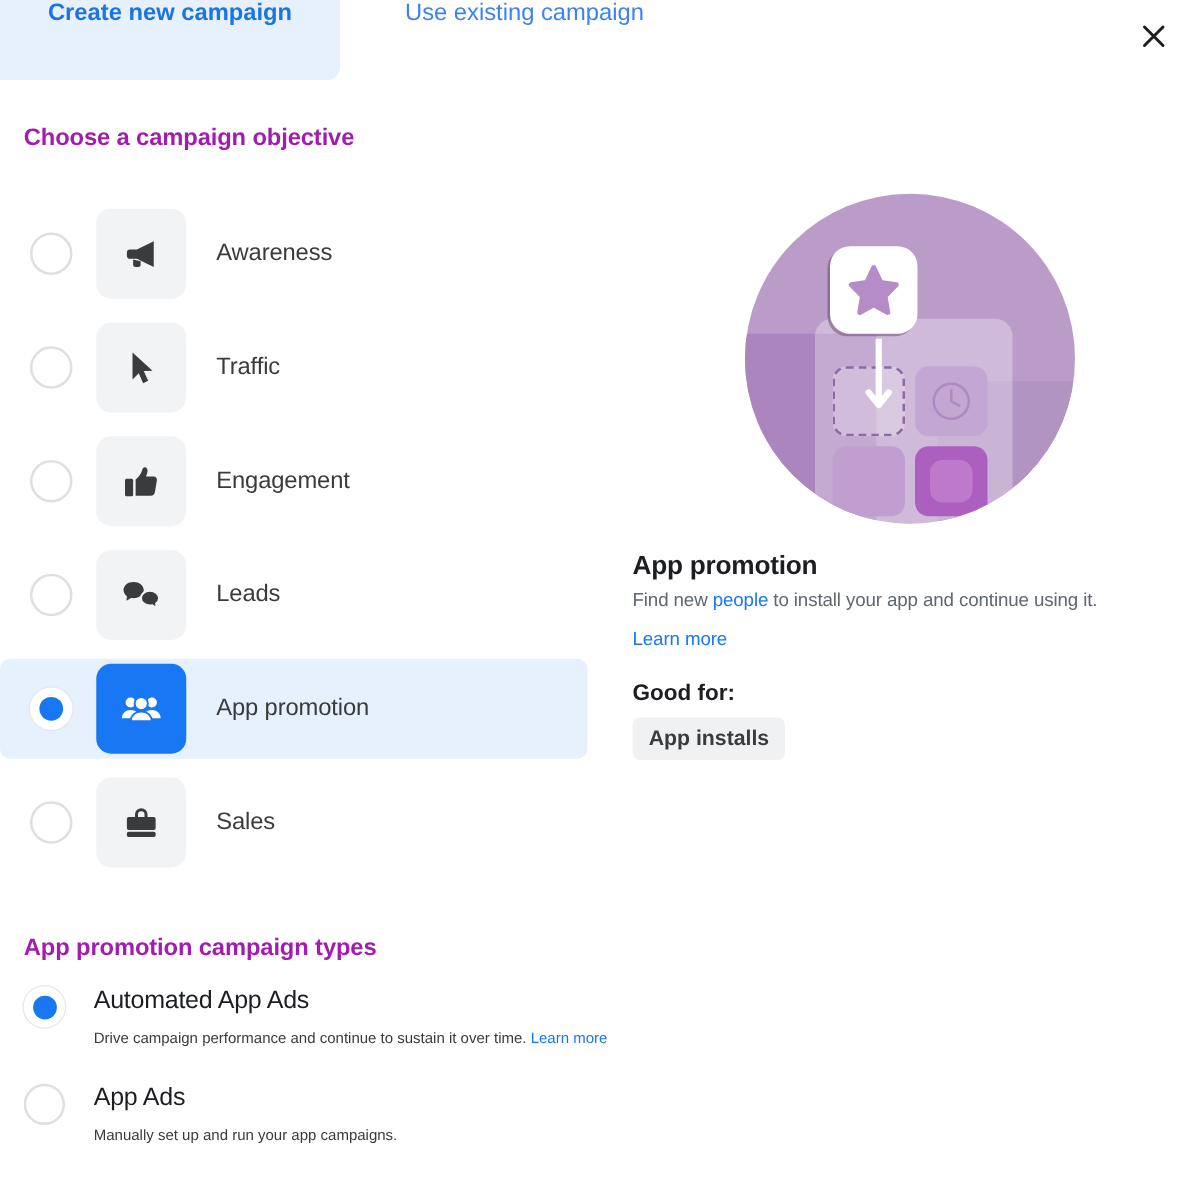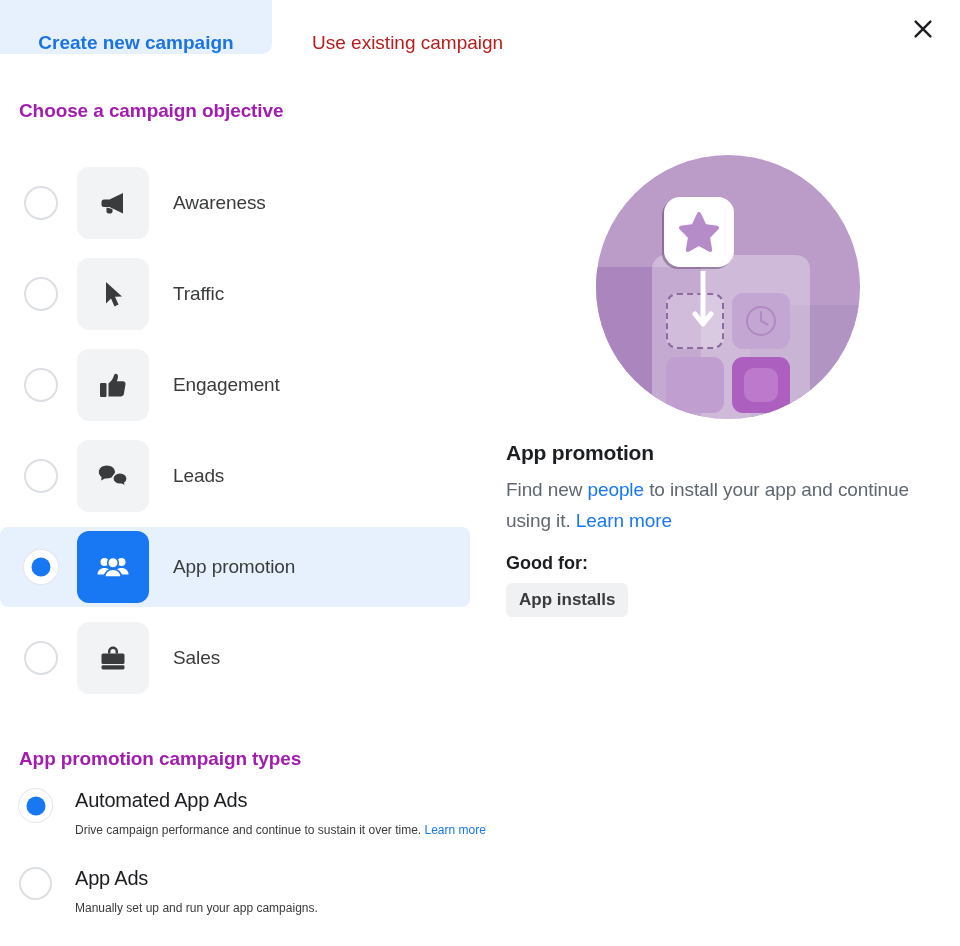--- a/index.html
+++ b/index.html
@@ -21,42 +21,42 @@
   
   .tabbar {
     position: absolute;
     top: 0; left: 0;
     width: 960px;
     height: 56px;
   }
   .tab {
     position: absolute;
     top: 0;
-    height: 54px;
+    height: 64px;
     display: flex;
-    align-items: flex-end;
+    align-items: flex-start;
     justify-content: center;
     font-size: 19px;
     cursor: pointer;
     white-space: nowrap;
   }
   .tab-active {
     left: 0;
     width: 272px;
     background: #e7f1fe;
     border-radius: 0 0 10px 0;
     color: #1b74e4;
     font-weight: bold;
   }
   .tab-inactive {
-    left: 272px;
+    left: 284px;
     width: 300px;
     justify-content: flex-start;
     padding-left: 40px;
-    color: #b91c1c;
+    color: #3b82f6;
     font-weight: normal;
   }
   .close-btn {
     position: absolute;
     top: 10px;
     right: 18px;
     width: 38px;
     height: 38px;
     display: flex;
     align-items: center;
@@ -227,22 +227,22 @@
   }
 
   .info-title {
     margin-top: 22px;
     font-size: 21px;
     font-weight: bold;
     color: #1c1e21;
     letter-spacing: -0.2px;
   }
   .info-desc {
-    margin-top: 9px;
-    font-size: 19px;
+    margin-top: 0;
+    font-size: 15px;
     line-height: 31px;
     color: #606770;
     width: 410px;
     letter-spacing: -0.1px;
   }
   .info-desc .lnk { color: #1877f2; }
   .good-for {
     margin-top: 17px;
     font-size: 18px;
     font-weight: bold;

